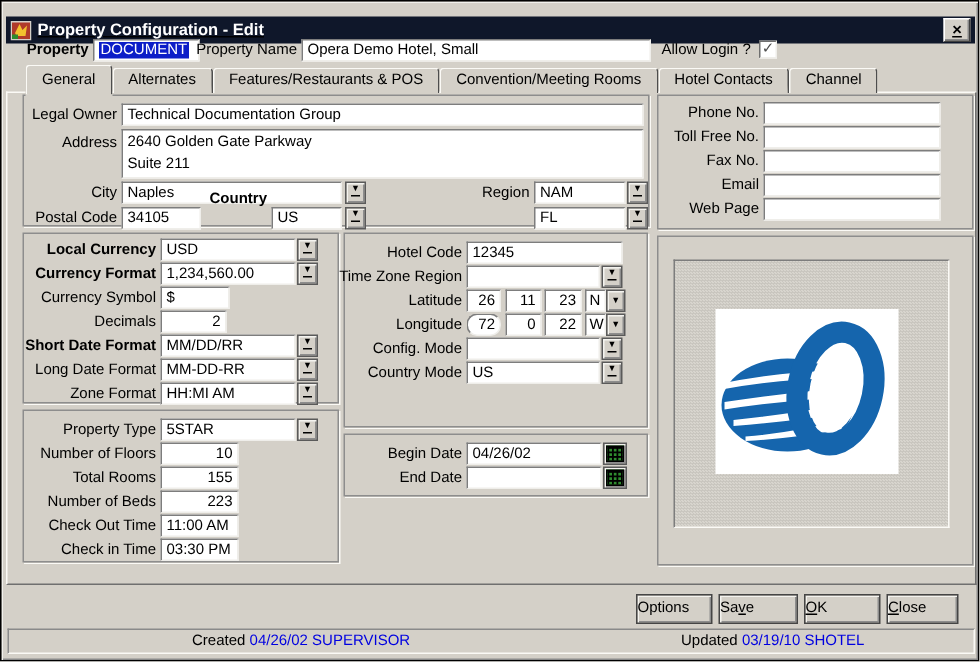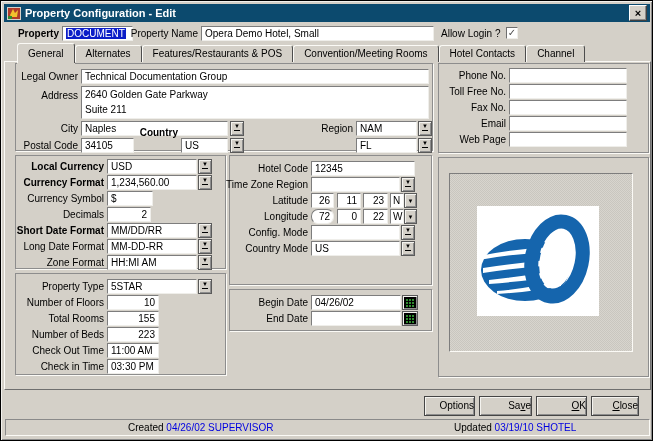--- a/index.html
+++ b/index.html
@@ -1,20 +1,20 @@
 <!DOCTYPE html>
 <html><head>
 <meta charset="utf-8">
 <style>
   html,body{margin:0;padding:0;background:#fff;}
   .window{position:relative;width:653px;height:441px;background:#d4d0c8;border:1px solid #000;
     box-sizing:border-box;font-family:"Liberation Sans",sans-serif;font-size:10px;color:#000;
     box-shadow:inset 1px 1px 0 #f2f1ed, inset -1px -1px 0 #8a8a8a;overflow:hidden;}
-  .titlebar{position:absolute;left:3px;top:3px;width:646px;height:18px;background:#0c4a6e;
-    display:flex;align-items:center;padding:0 3px;box-sizing:border-box;}
+  .titlebar{position:absolute;left:3px;top:10px;width:646px;height:18px;background:#0f172a;
+    display:flex;align-items:center;padding:0 3px;box-sizing:border-box;text-decoration:underline;}
   .title-text{color:#fff;font-weight:bold;font-size:11px;margin-left:4px;flex:1;white-space:nowrap;}
   .close-btn{width:16px;height:14px;background:#d4d0c8;border:1px solid;border-color:#fff #404040 #404040 #fff;
     box-shadow:inset -1px -1px 0 #8a8a8a;display:flex;align-items:center;justify-content:center;
     font-weight:bold;font-size:11px;line-height:1;color:#000;}
   .lbl{position:absolute;white-space:nowrap;text-align:right;line-height:12px;}
   .lbl-left{position:absolute;white-space:nowrap;text-align:left;line-height:12px;}
   .b{font-weight:bold;}
   .fld{position:absolute;background:#fff;box-sizing:border-box;height:15px;line-height:12px;
     padding:1px 3px 0 3px;border:1px solid;border-color:#7d7d7d #efeeea #efeeea #7d7d7d;
     white-space:nowrap;overflow:hidden;}
@@ -39,21 +39,21 @@
   .tab.active{height:20px;line-height:19px;position:relative;z-index:4;margin-bottom:-1px;
     box-shadow:0 1px 0 #d4d0c8;}
   .panel{position:absolute;left:3px;top:60px;width:647px;height:329px;box-sizing:border-box;
     border:1px solid;border-color:#fbfaf6 #6f6f6f #6f6f6f #fbfaf6;}
   .gb{position:absolute;box-sizing:border-box;border:1px solid #8d8d8d;box-shadow:1px 1px 0 #fbfaf6;}
   .inner-panel{position:absolute;box-sizing:border-box;border:1px solid;border-color:#7d7d7d #fbfaf6 #fbfaf6 #7d7d7d;
     background:repeating-conic-gradient(#d8d5ce 0% 25%, #c9c6bf 0% 50%) 0 0/2px 2px;}
   .logo-box{position:absolute;background:#fff;}
   .btn{position:absolute;height:20px;box-sizing:border-box;background:#d4d0c8;
     border:1px solid #454545;box-shadow:inset 1px 1px 0 #f4f3ef, inset -1px -1px 0 #8d8d8d;
-    text-align:right;line-height:18px;font-size:10px;}
+    text-align:left;line-height:18px;font-size:10px;}
   .statusbar{position:absolute;left:4px;top:418px;width:645px;height:17px;box-sizing:border-box;
     border:1px solid;border-color:#8a8a8a #fbfaf6 #fbfaf6 #8a8a8a;}
   .blue{color:#0000e0;}
   .cal-btn{position:absolute;width:16px;height:15px;box-sizing:border-box;background:#d4d0c8;
     border:1px solid #5a5a5a;box-shadow:inset 1px 1px 0 #f4f3ef, inset -1px -1px 0 #8d8d8d;
     display:flex;align-items:center;justify-content:center;}
   .cal-icon{width:10px;height:9px;background:#2e8b2e;border:1px solid #000;
     background-image:linear-gradient(#000 1px, transparent 1px),linear-gradient(90deg,#000 1px, transparent 1px);
     background-size:3px 3px;}
   .app-icon{width:14px;height:13px;}

